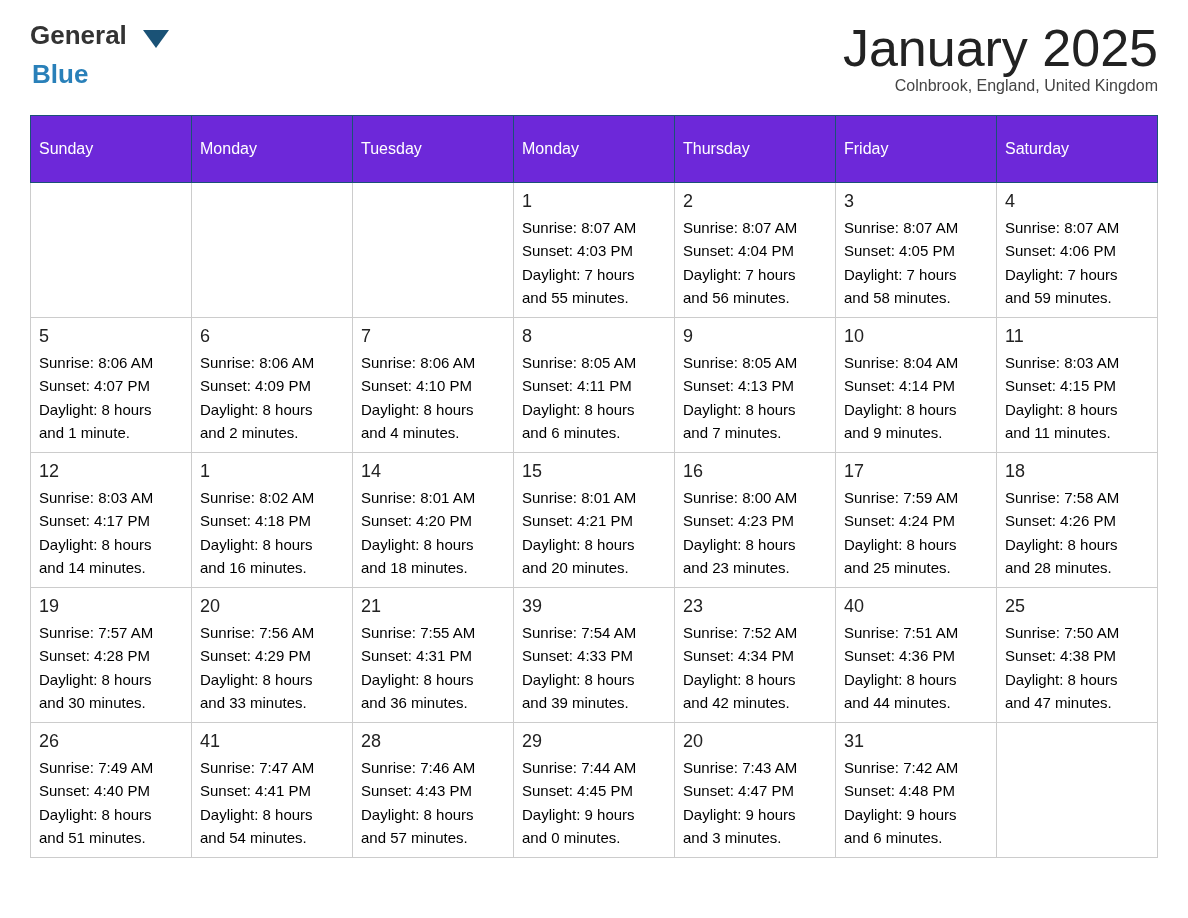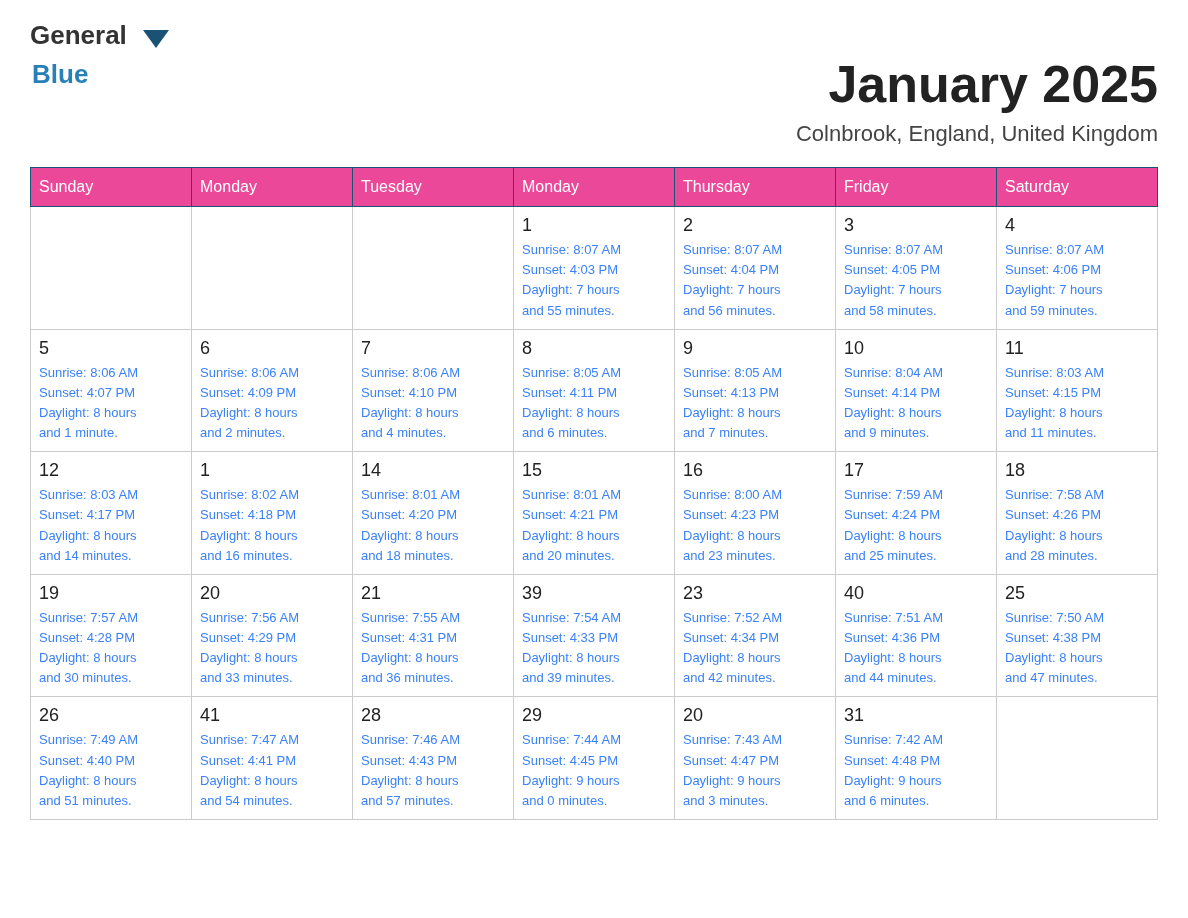--- a/index.html
+++ b/index.html
@@ -26,39 +26,38 @@
       font-weight: bold;
       color: #2980b9;
       margin-left: 2px;
       margin-top: 8px;
     }
     .title-section {
       text-align: right;
     }
     .month-title {
       font-size: 52px;
-      font-weight: bold;
+      font-weight: normal;
       color: #222;
       line-height: 1.1;
-      margin-top: 36px;
     }
     .location {
-      font-size: 22px;
+      font-size: 16px;
       color: #444;
-      margin-top: 8px;
+      margin-top: 0;
     }
     .calendar {
       width: 100%;
       border-collapse: collapse;
       border: 1px solid #999;
     }
     .calendar th {
-      background-color: #ec4899;
+      background-color: #6d28d9;
       color: #fff;
-      padding: 10px 8px;
+      padding: 24px 8px;
       text-align: left;
       font-size: 16px;
       font-weight: normal;
       border: 1px solid #1a5276;
       margin-left: 32px;
     }
     .calendar td {
       vertical-align: top;
       padding: 8px 8px;
       border: 1px solid #ccc;
@@ -68,22 +67,22 @@
       color: #333;
     }
     .day-number {
       font-size: 18px;
       color: #222;
       font-weight: normal;
       margin-bottom: 4px;
       display: block;
     }
     .day-info {
-      font-size: 13px;
-      color: #3b82f6;
+      font-size: 15px;
+      color: #000000;
       line-height: 1.55;
     }
     .empty-cell {
       background: #fff;
     }
     .logo-wrapper {
       display: flex;
       flex-direction: column;
       align-items: flex-start;
     }

